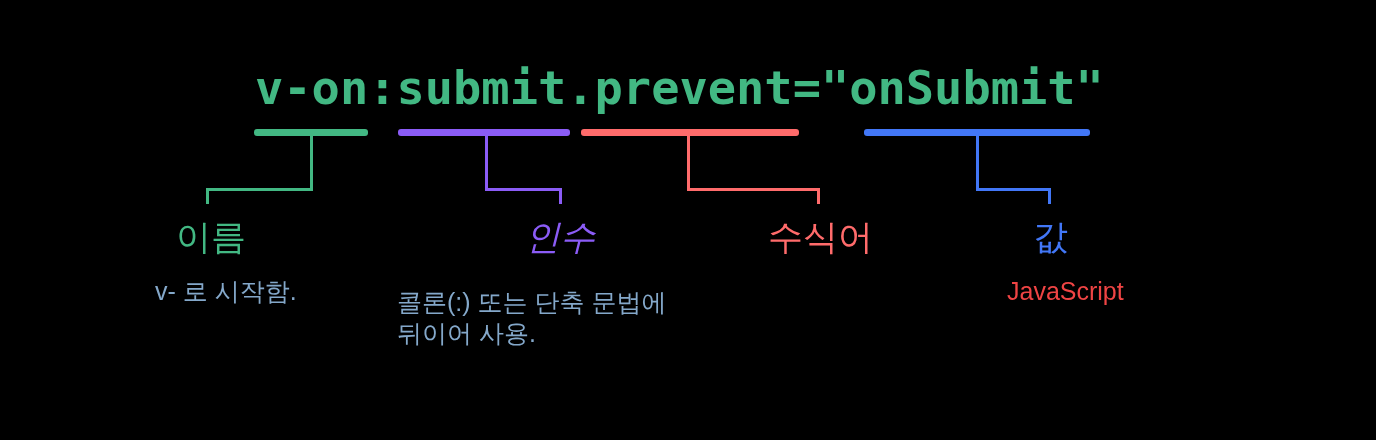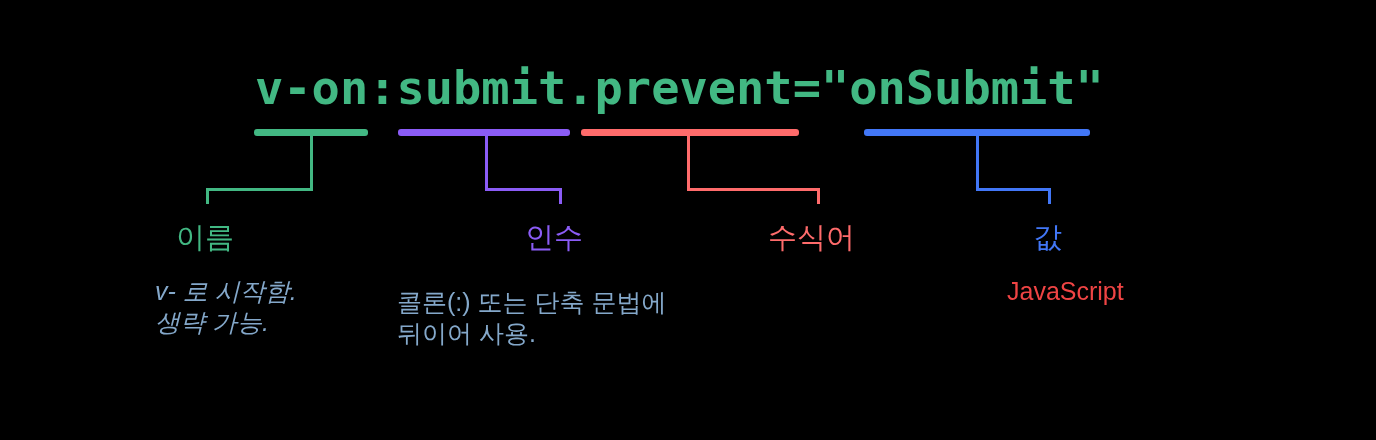--- a/index.html
+++ b/index.html
@@ -63,62 +63,61 @@
   .e0 { left: 206px; width: 107px; }
   .e1 { left: 486px; width: 76px; }
   .e2 { left: 688px; width: 132px; }
   .e3 { left: 977px; width: 74px; }
   
   .part-label {
     position: absolute;
     top: 215px;
     height: 44px;
     line-height: 44px;
-    font-size: 29px;
+    font-size: 35px;
     font-weight: 500;
     white-space: nowrap;
   }
   .l0 { left: 176px; }
   .l1 { left: 525px; }
   .l2 { left: 768px; }
   .l3 { left: 1033px; }
   
   .desc {
     position: absolute;
     top: 276px;
     font-size: 25px;
     line-height: 31px;
     font-weight: 400;
     white-space: nowrap;
   }
-  .d0 { left: 155px; font-style: italic; }
+  .d0 { left: 155px; }
   .d1 { left: 397px; }
   .d2 { left: 748px; }
   .d3 { left: 1007px; }
 </style>
 </head>
 <body>
 
 <div id="canvas">
 
   <div class="code-line" style="color: rgb(66, 184, 131);">v-on:submit.prevent="onSubmit"</div>
 
   <div class="underline u0" style="background: rgb(66, 184, 131);"></div>
   <div class="stem s0" style="background: rgb(66, 184, 131);"></div>
   <div class="elbow left e0" style="border-color: rgb(66, 184, 131);"></div>
   <div class="part-label l0" style="color: rgb(66, 184, 131);">이름</div>
   <div class="desc d0" style="color: rgb(132, 168, 202);">
     <div>v- 로 시작함.</div>
-    <div>생략 가능.</div>
   </div>
 
   <div class="underline u1" style="background: rgb(139, 92, 246);"></div>
   <div class="stem s1" style="background: rgb(139, 92, 246);"></div>
   <div class="elbow right e1" style="border-color: rgb(139, 92, 246);"></div>
-  <div class="part-label l1" style="color: rgb(139, 92, 246);">인수</div>
+  <div class="part-label l1" style="color: rgb(139, 92, 246); font-style: italic;">인수</div>
   <div class="desc d1" style="color: rgb(132, 168, 202); margin-top: 11px;">
     <div>콜론(:) 또는 단축 문법에</div>
     <div>뒤이어 사용.</div>
   </div>
 
   <div class="underline u2" style="background: rgb(255, 107, 107);"></div>
   <div class="stem s2" style="background: rgb(255, 107, 107);"></div>
   <div class="elbow right e2" style="border-color: rgb(255, 107, 107);"></div>
   <div class="part-label l2" style="color: rgb(255, 107, 107); text-align: center;">수식어</div>
 

